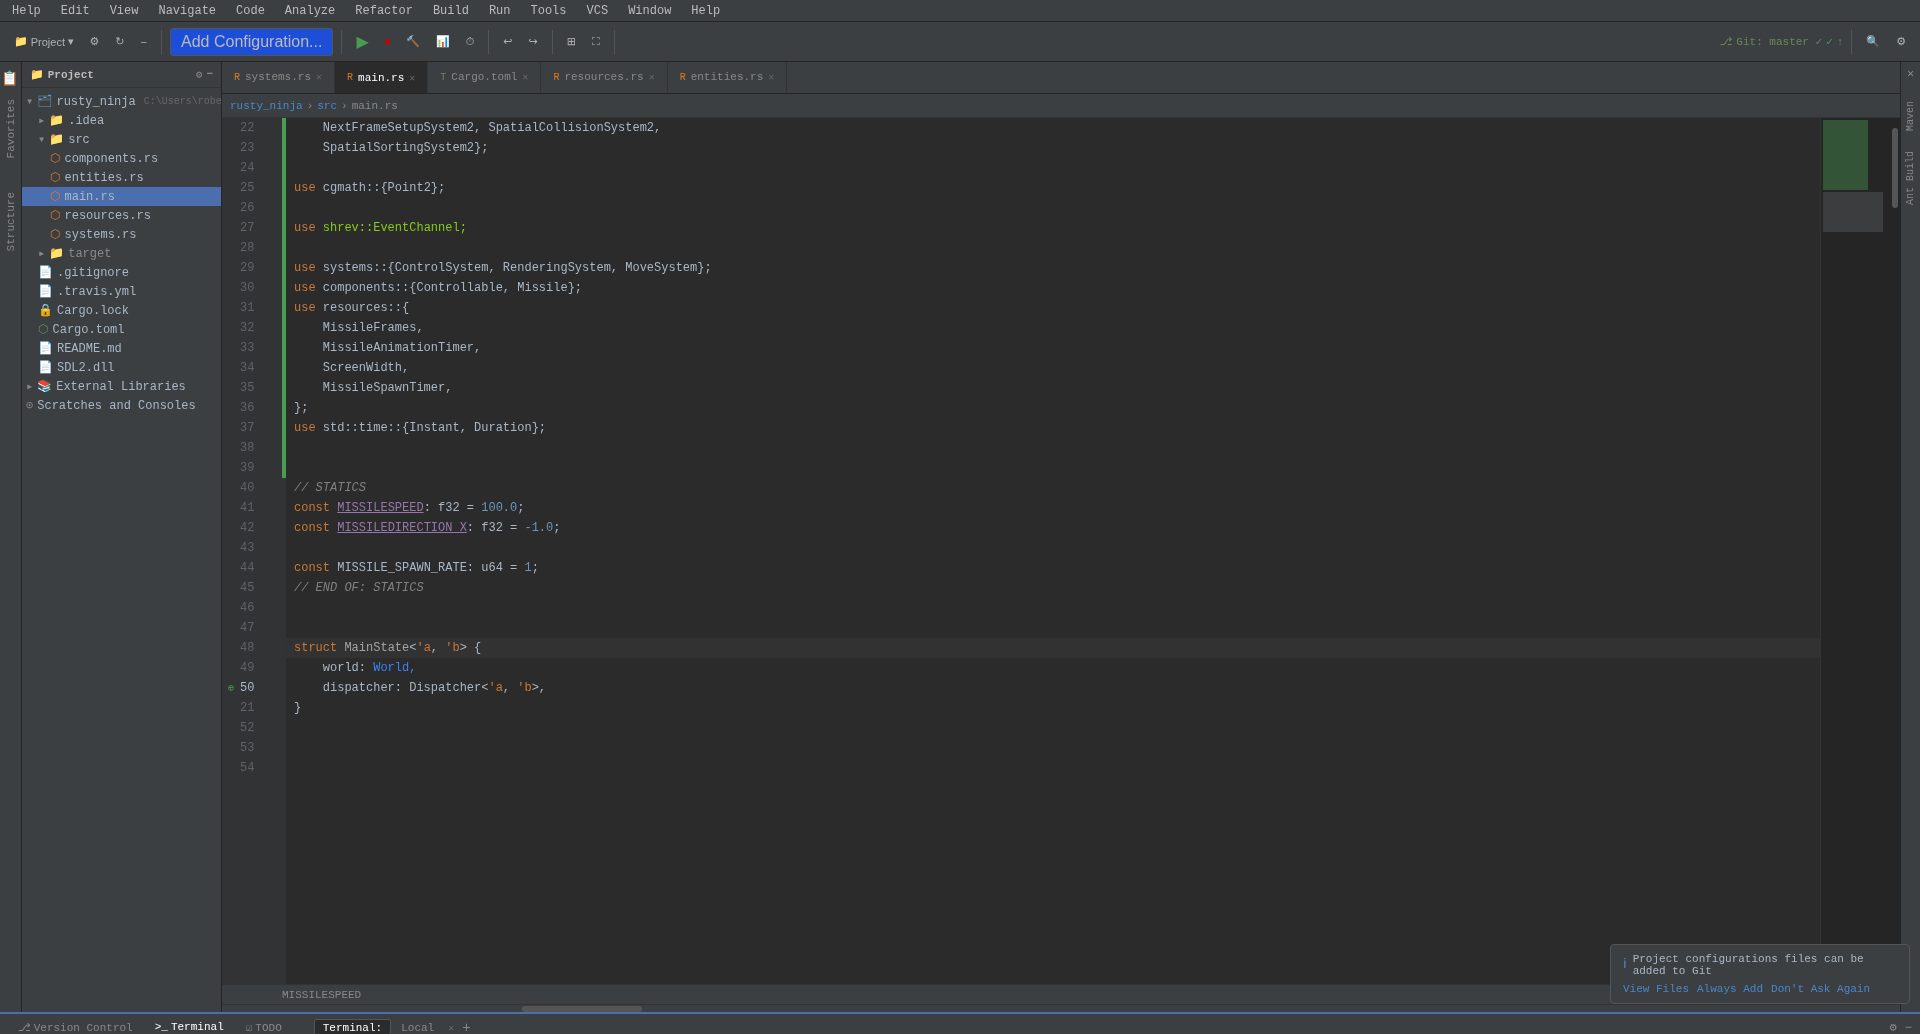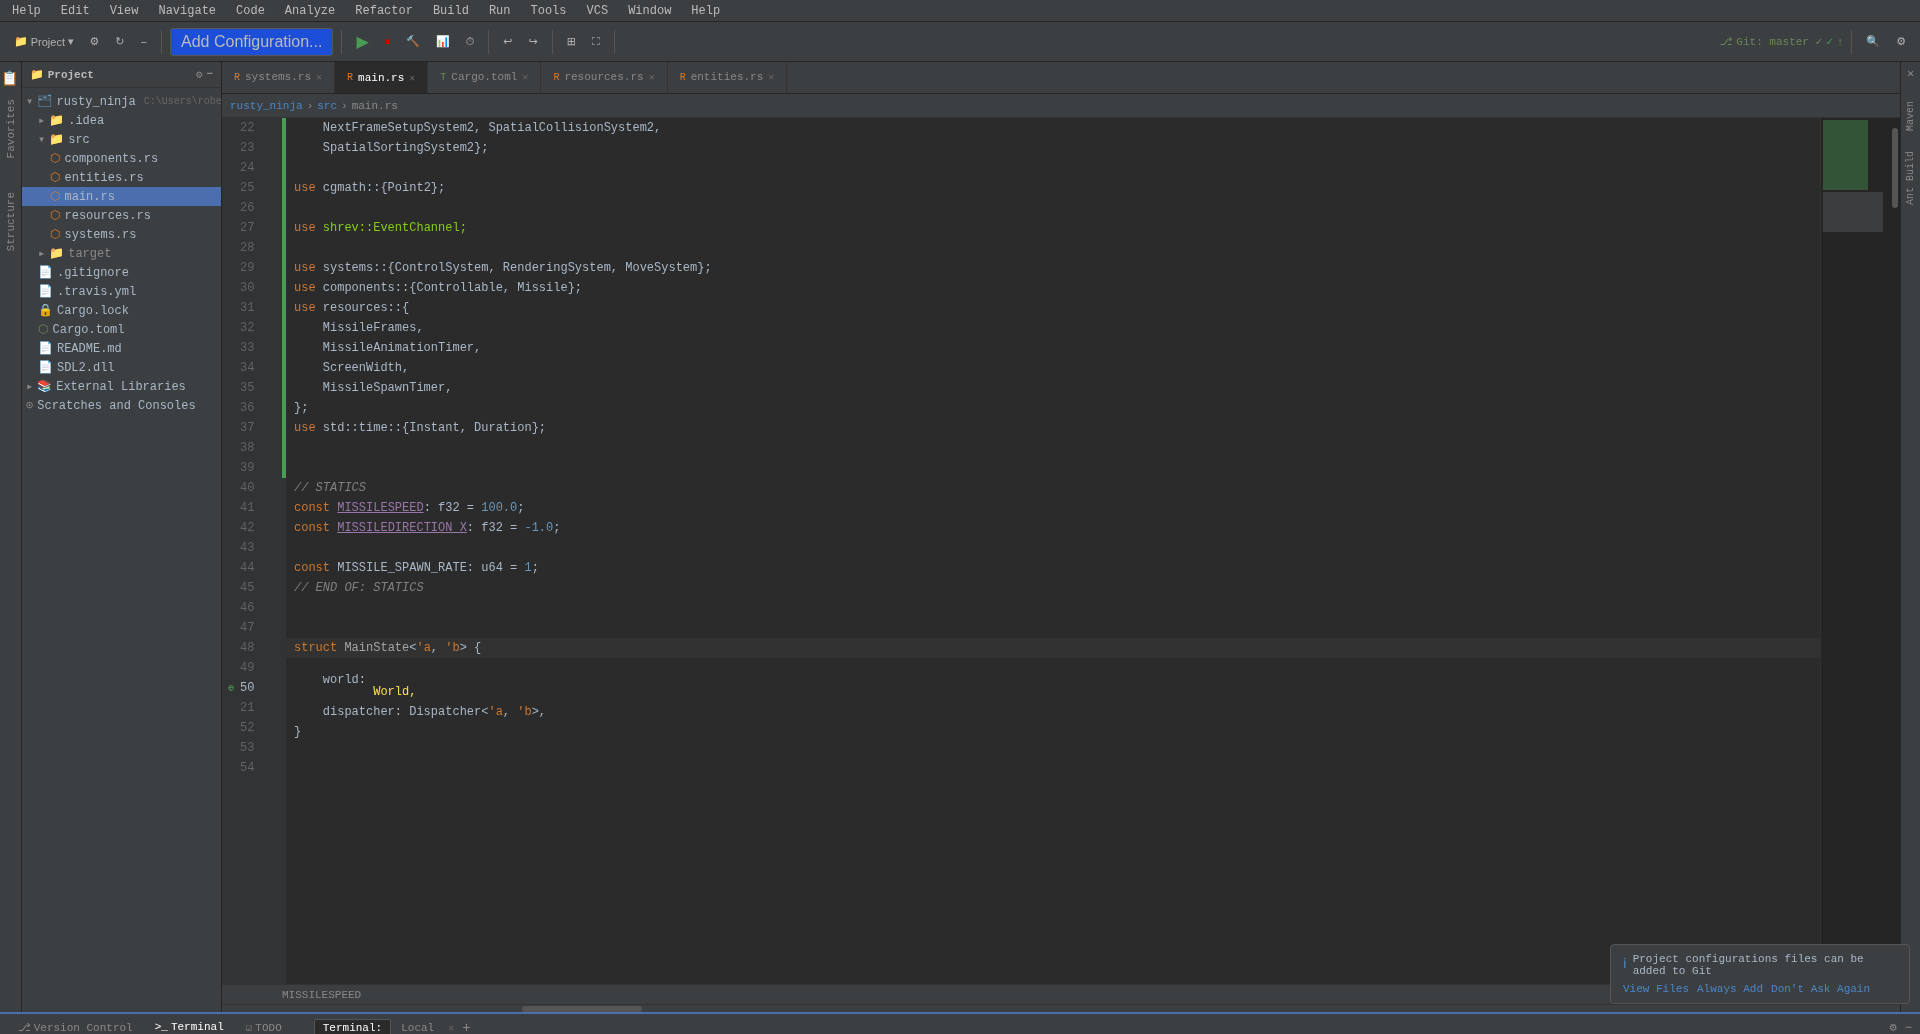--- a/index.html
+++ b/index.html
@@ -448,21 +448,21 @@
 
           <div class="code-line"></div>
 
           <div class="code-line"></div>
 
           <div class="code-line" style="background:#323232;">
             <span class="kw">struct </span><span class="struct-name">MainState</span><span style="color:#a9b7c6;">&lt;</span><span class="lifetime">'a</span><span style="color:#a9b7c6;">, </span><span class="lifetime">'b</span><span style="color:#a9b7c6;">&gt; {</span>
           </div>
 
           <div class="code-line">
-            <span style="color:#a9b7c6;">    world: </span><span style="color:#fde047;margin-top:24px;">World,</span>
+            <span style="color:#a9b7c6;">    world: </span><span style="color:#3b82f6;">World,</span>
           </div>
 
           <div class="code-line">
             <span style="color:#a9b7c6;">    dispatcher: </span><span style="color:#a9b7c6;">Dispatcher&lt;</span><span class="lifetime">'a</span><span style="color:#a9b7c6;">, </span><span class="lifetime">'b</span><span style="color:#a9b7c6;">&gt;,</span>
           </div>
 
           <div class="code-line">
             <span style="color:#a9b7c6;">}</span>
           </div>
 

